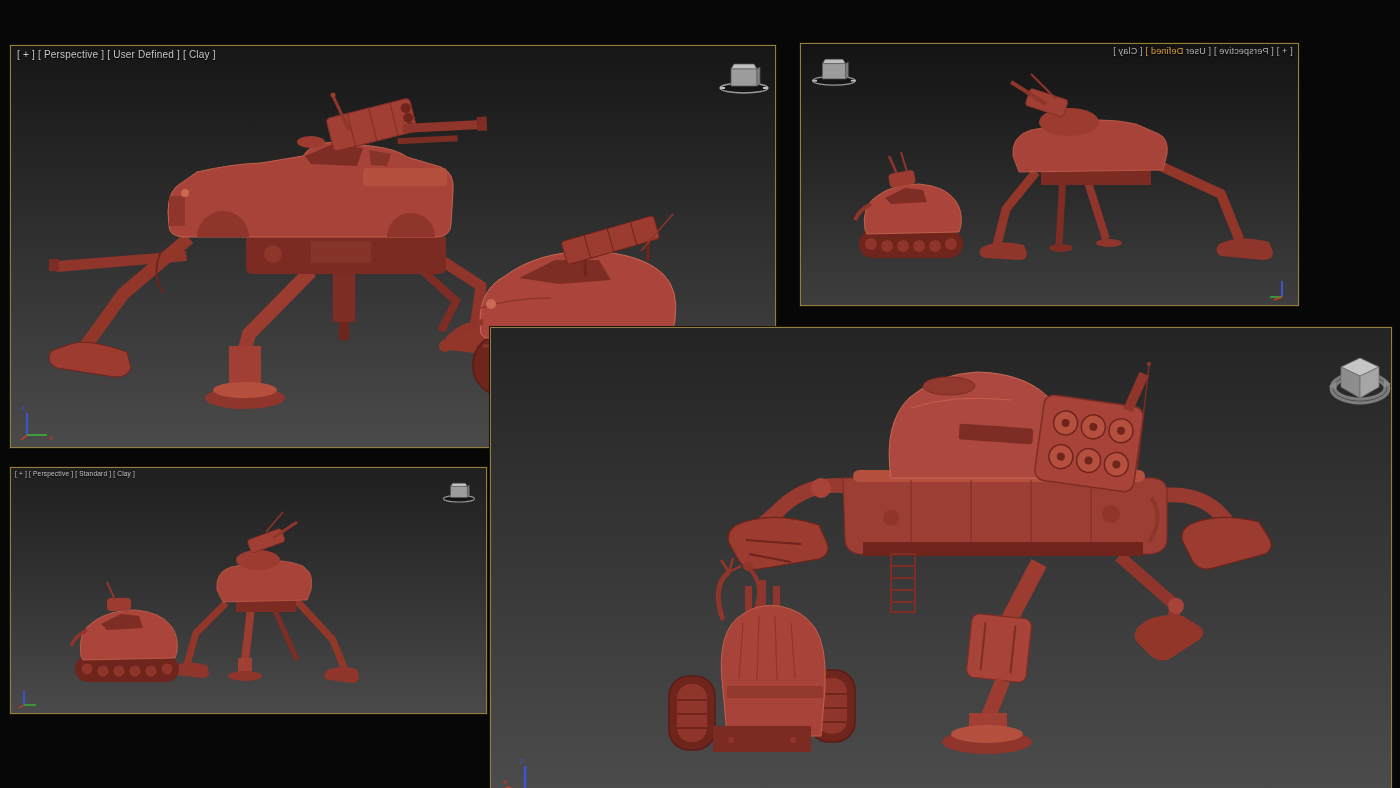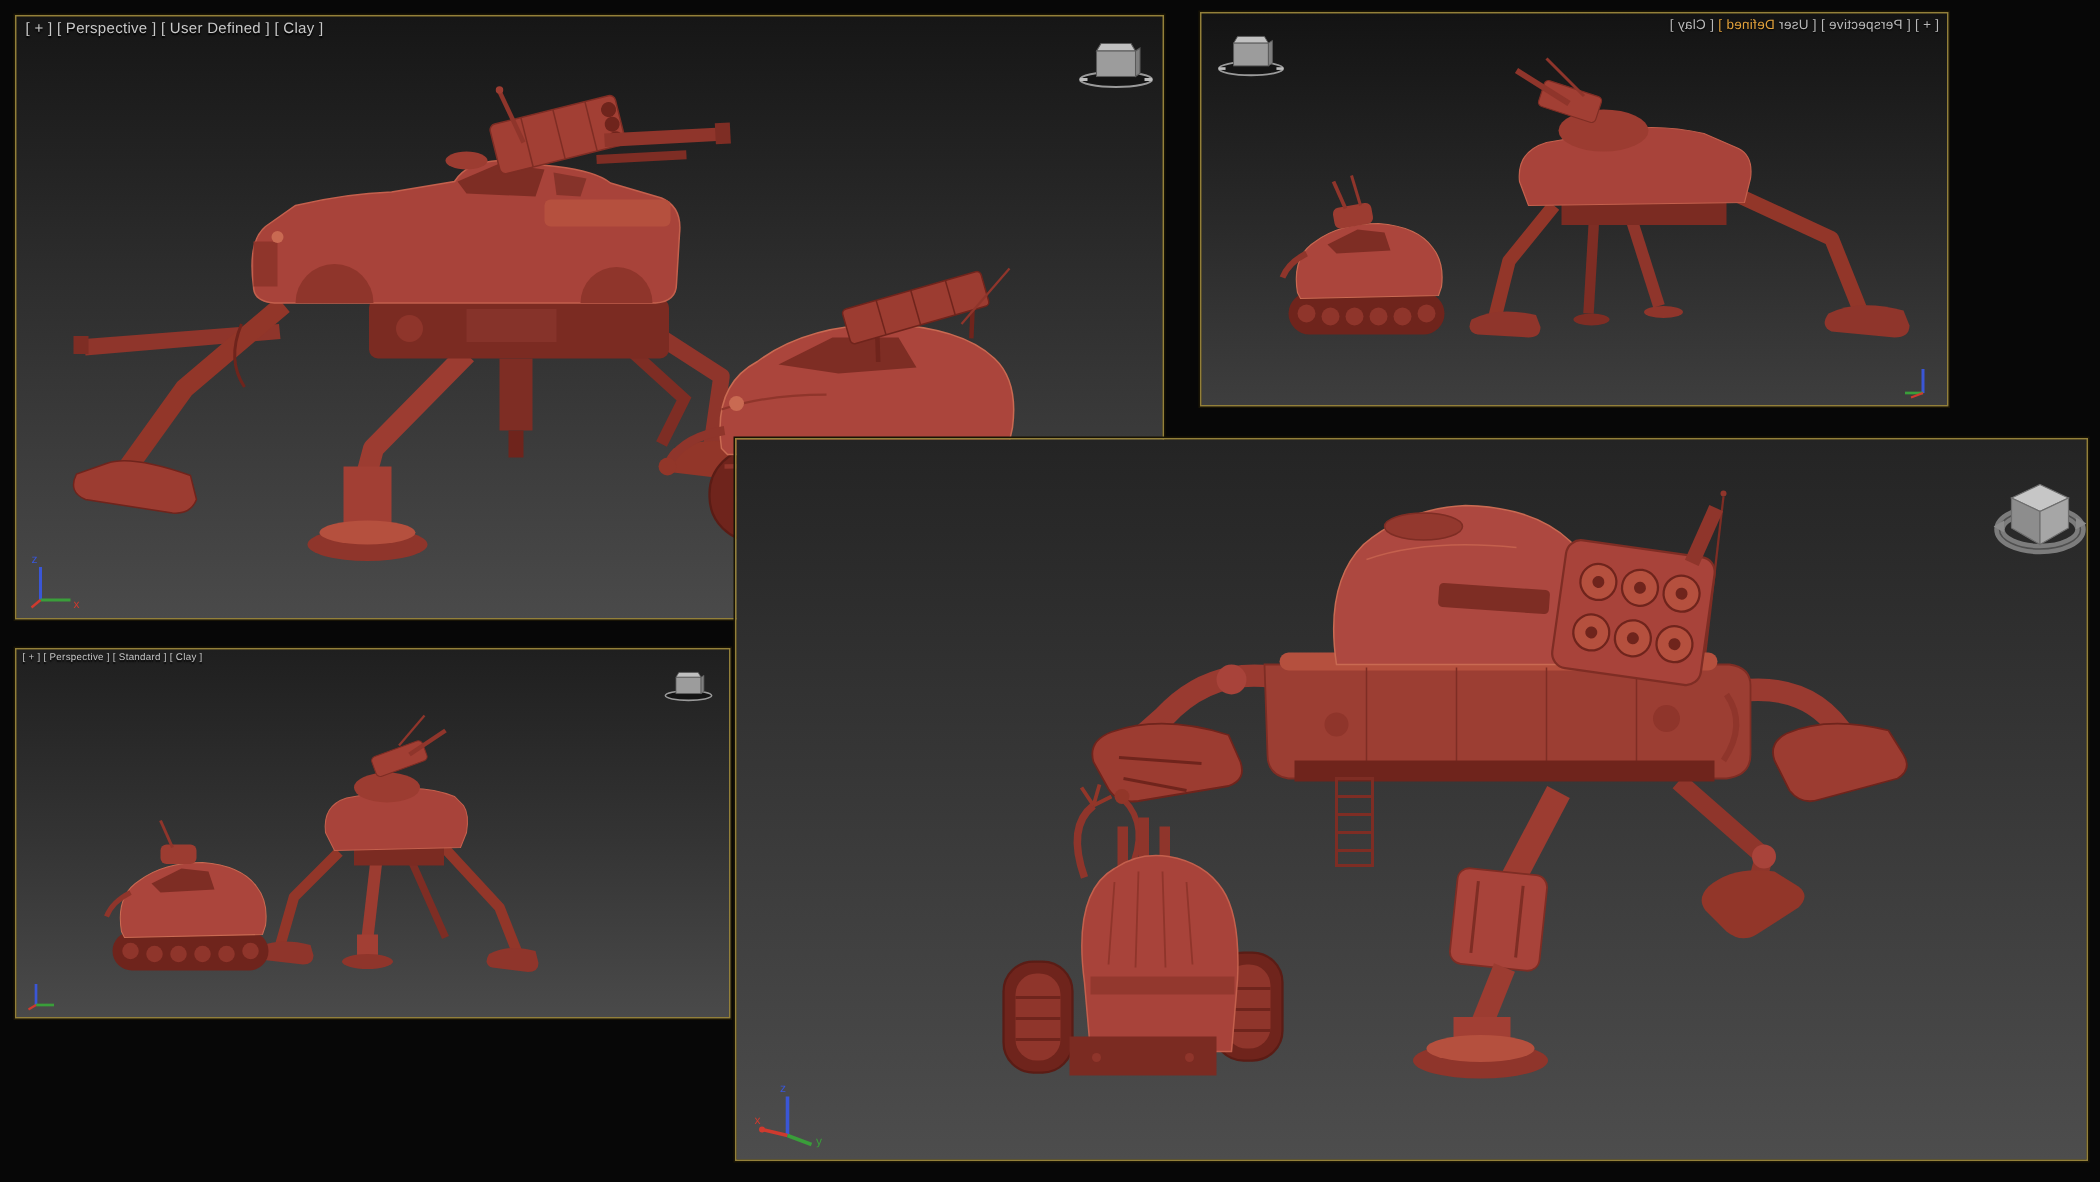--- a/index.html
+++ b/index.html
@@ -5,20 +5,21 @@
   html,body{margin:0;padding:0;}
   body{
     width:1400px;height:788px;position:relative;overflow:hidden;
     background:var(--canvas-background,#070707);
     font-family:"Liberation Sans",sans-serif;
   }
   .viewport{
     position:absolute;
     border:1px solid var(--viewport-border,#93803a);
     box-shadow:0 0 0 1px #191405;
+    margin-top:35px;
   }
   .vp-tl{left:10px;top:10px;width:764px;height:401px;
     background:linear-gradient(180deg,#161616 0%,#2e2e2e 45%,#4a4a4a 100%);}
   .vp-tr{left:800px;top:8px;width:497px;height:261px;
     background:linear-gradient(180deg,#131313 0%,#282828 50%,#3e3e3e 100%);}
   .vp-bl{left:10px;top:432px;width:475px;height:245px;
     background:linear-gradient(180deg,#1f1f1f 0%,#333 50%,#4a4a4a 100%);}
   .vp-br{left:490px;top:292px;width:900px;height:480px;
     background:linear-gradient(180deg,#242424 0%,#383838 50%,#4d4d4d 100%);}
   .vp-label{

